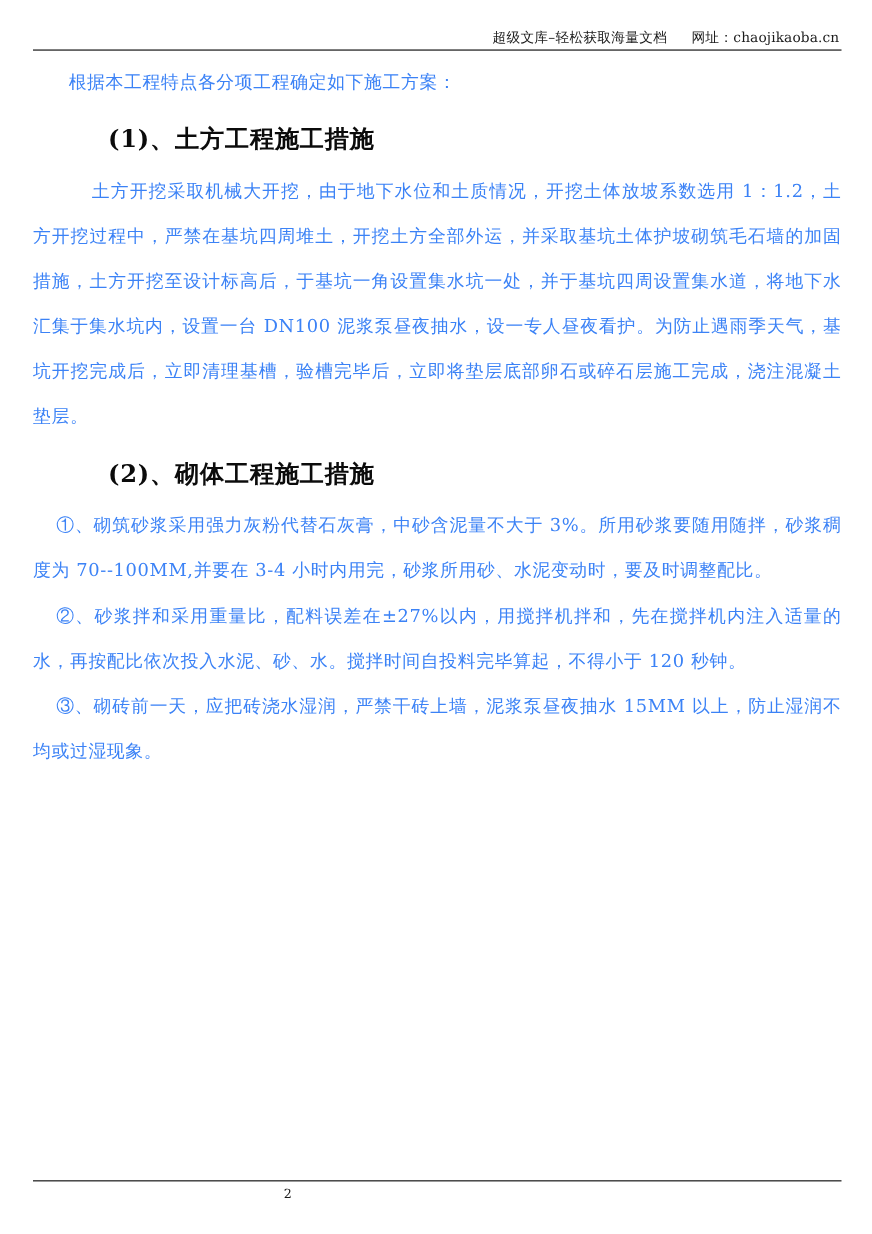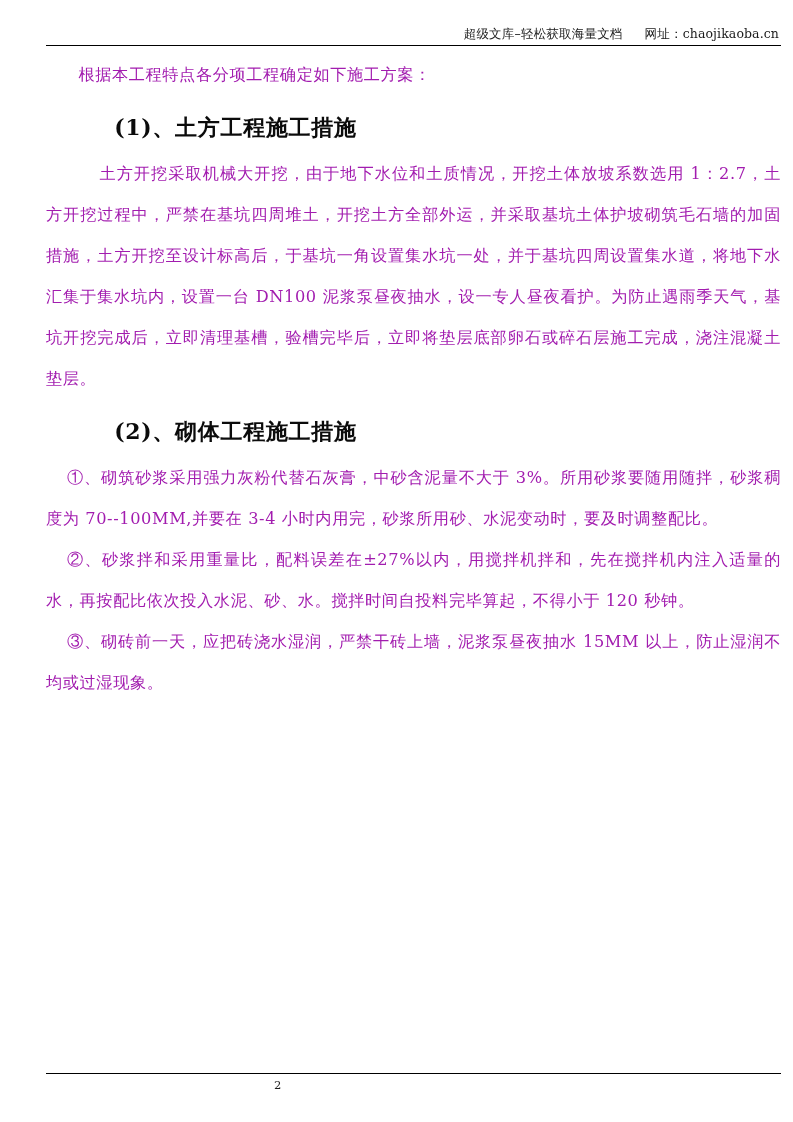--- a/index.html
+++ b/index.html
@@ -11,21 +11,21 @@
     width: 793px;
     height: 1122px;
     position: relative;
     font-family: "DejaVu Sans", "Liberation Sans", sans-serif;
     color: #111111;
     overflow: hidden;
   }
 
   .page {
     position: absolute;
-    left: 16px; top: 0;
+    left: 0; top: 0;
     width: 681px;
     height: 1122px;
     box-sizing: border-box;
   }
 
   
   .header-zone {
     position: absolute;
     left: 30px;
     top: 26px;
@@ -55,21 +55,21 @@
     position: absolute;
     left: 30px;
     top: 50px;
     width: 735px;
   }
 
   .para {
     font-family: "DejaVu Serif", "Liberation Serif", serif;
     font-size: 16.2px;
     line-height: 41px;
-    color: #a21caf;
+    color: #3b82f6;
     text-align: justify;
     text-justify: inter-ideograph;
     margin: 0;
     letter-spacing: 0.6px;
     word-break: break-all;
   }
   .para.lead {
     text-indent: 2em;
     margin-top: 4px;
   }
@@ -130,21 +130,21 @@
   <div class="content">
 
     <p class="para lead">根据本工程特点各分项工程确定如下施工方案：</p>
 
     <div class="spacer-sm"></div>
 
     <h2 class="heading">(1)、土方工程施工措施</h2>
 
     <div class="spacer-xs"></div>
 
-    <p class="para indent1">土方开挖采取机械大开挖，由于地下水位和土质情况，开挖土体放坡系数选用 1：2.7，土方开挖过程中，严禁在基坑四周堆土，开挖土方全部外运，并采取基坑土体护坡砌筑毛石墙的加固措施，土方开挖至设计标高后，于基坑一角设置集水坑一处，并于基坑四周设置集水道，将地下水汇集于集水坑内，设置一台 DN100 泥浆泵昼夜抽水，设一专人昼夜看护。为防止遇雨季天气，基坑开挖完成后，立即清理基槽，验槽完毕后，立即将垫层底部卵石或碎石层施工完成，浇注混凝土垫层。</p>
+    <p class="para indent1">土方开挖采取机械大开挖，由于地下水位和土质情况，开挖土体放坡系数选用 1：1.2，土方开挖过程中，严禁在基坑四周堆土，开挖土方全部外运，并采取基坑土体护坡砌筑毛石墙的加固措施，土方开挖至设计标高后，于基坑一角设置集水坑一处，并于基坑四周设置集水道，将地下水汇集于集水坑内，设置一台 DN100 泥浆泵昼夜抽水，设一专人昼夜看护。为防止遇雨季天气，基坑开挖完成后，立即清理基槽，验槽完毕后，立即将垫层底部卵石或碎石层施工完成，浇注混凝土垫层。</p>
 
     <div class="spacer-sm"></div>
 
     <h2 class="heading">(2)、砌体工程施工措施</h2>
 
     <div class="spacer-xs"></div>
 
     <p class="para item">①、砌筑砂浆采用强力灰粉代替石灰膏，中砂含泥量不大于 3%。所用砂浆要随用随拌，砂浆稠度为 70--100MM,并要在 3-4 小时内用完，砂浆所用砂、水泥变动时，要及时调整配比。</p>
     <p class="para item">②、砂浆拌和采用重量比，配料误差在±27%以内，用搅拌机拌和，先在搅拌机内注入适量的水，再按配比依次投入水泥、砂、水。搅拌时间自投料完毕算起，不得小于 120 秒钟。</p>
     <p class="para item">③、砌砖前一天，应把砖浇水湿润，严禁干砖上墙，泥浆泵昼夜抽水 15MM 以上，防止湿润不均或过湿现象。</p>

